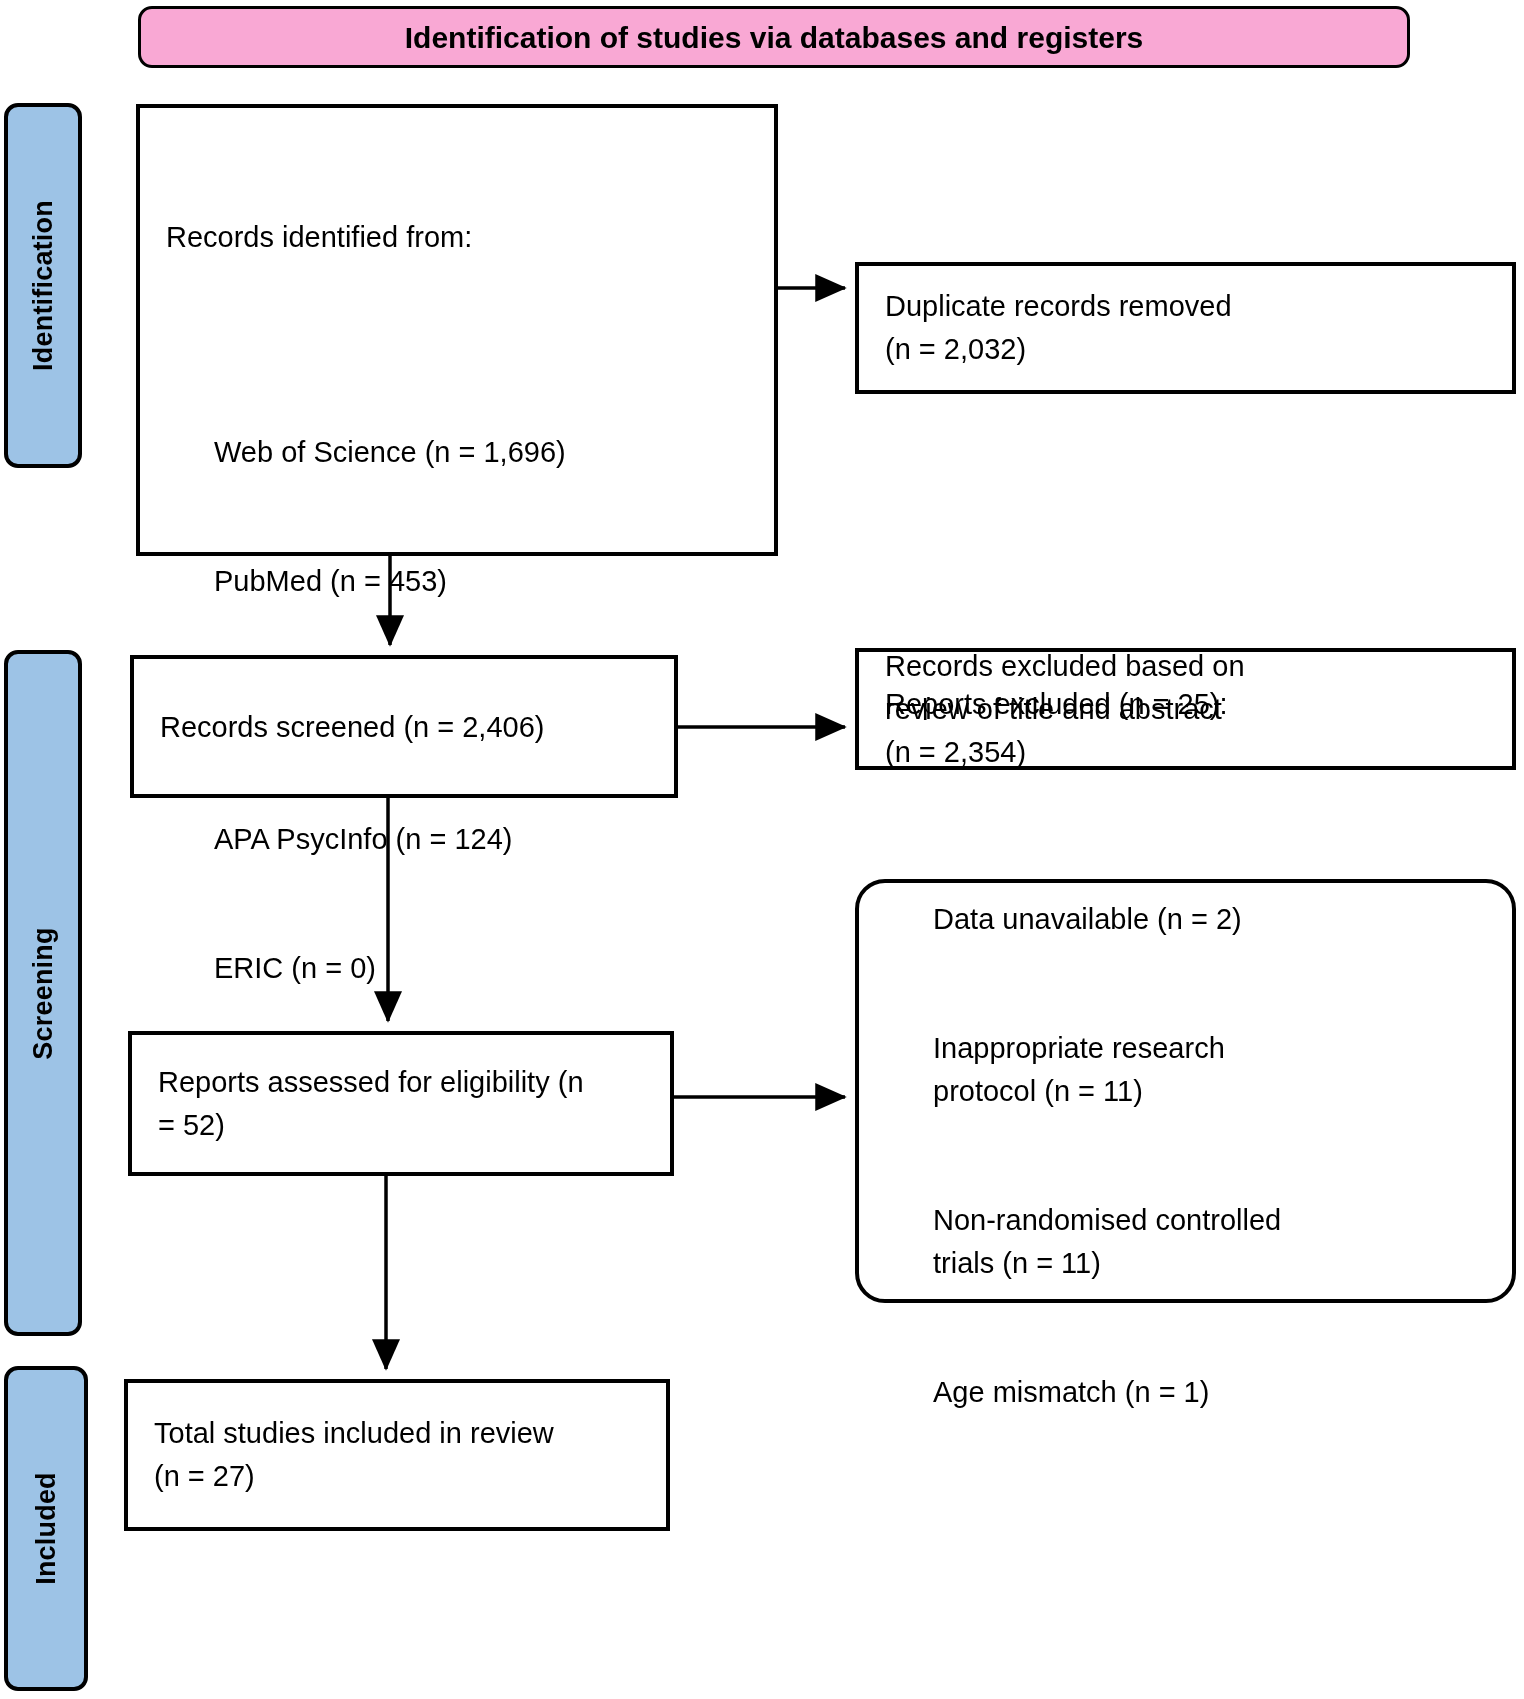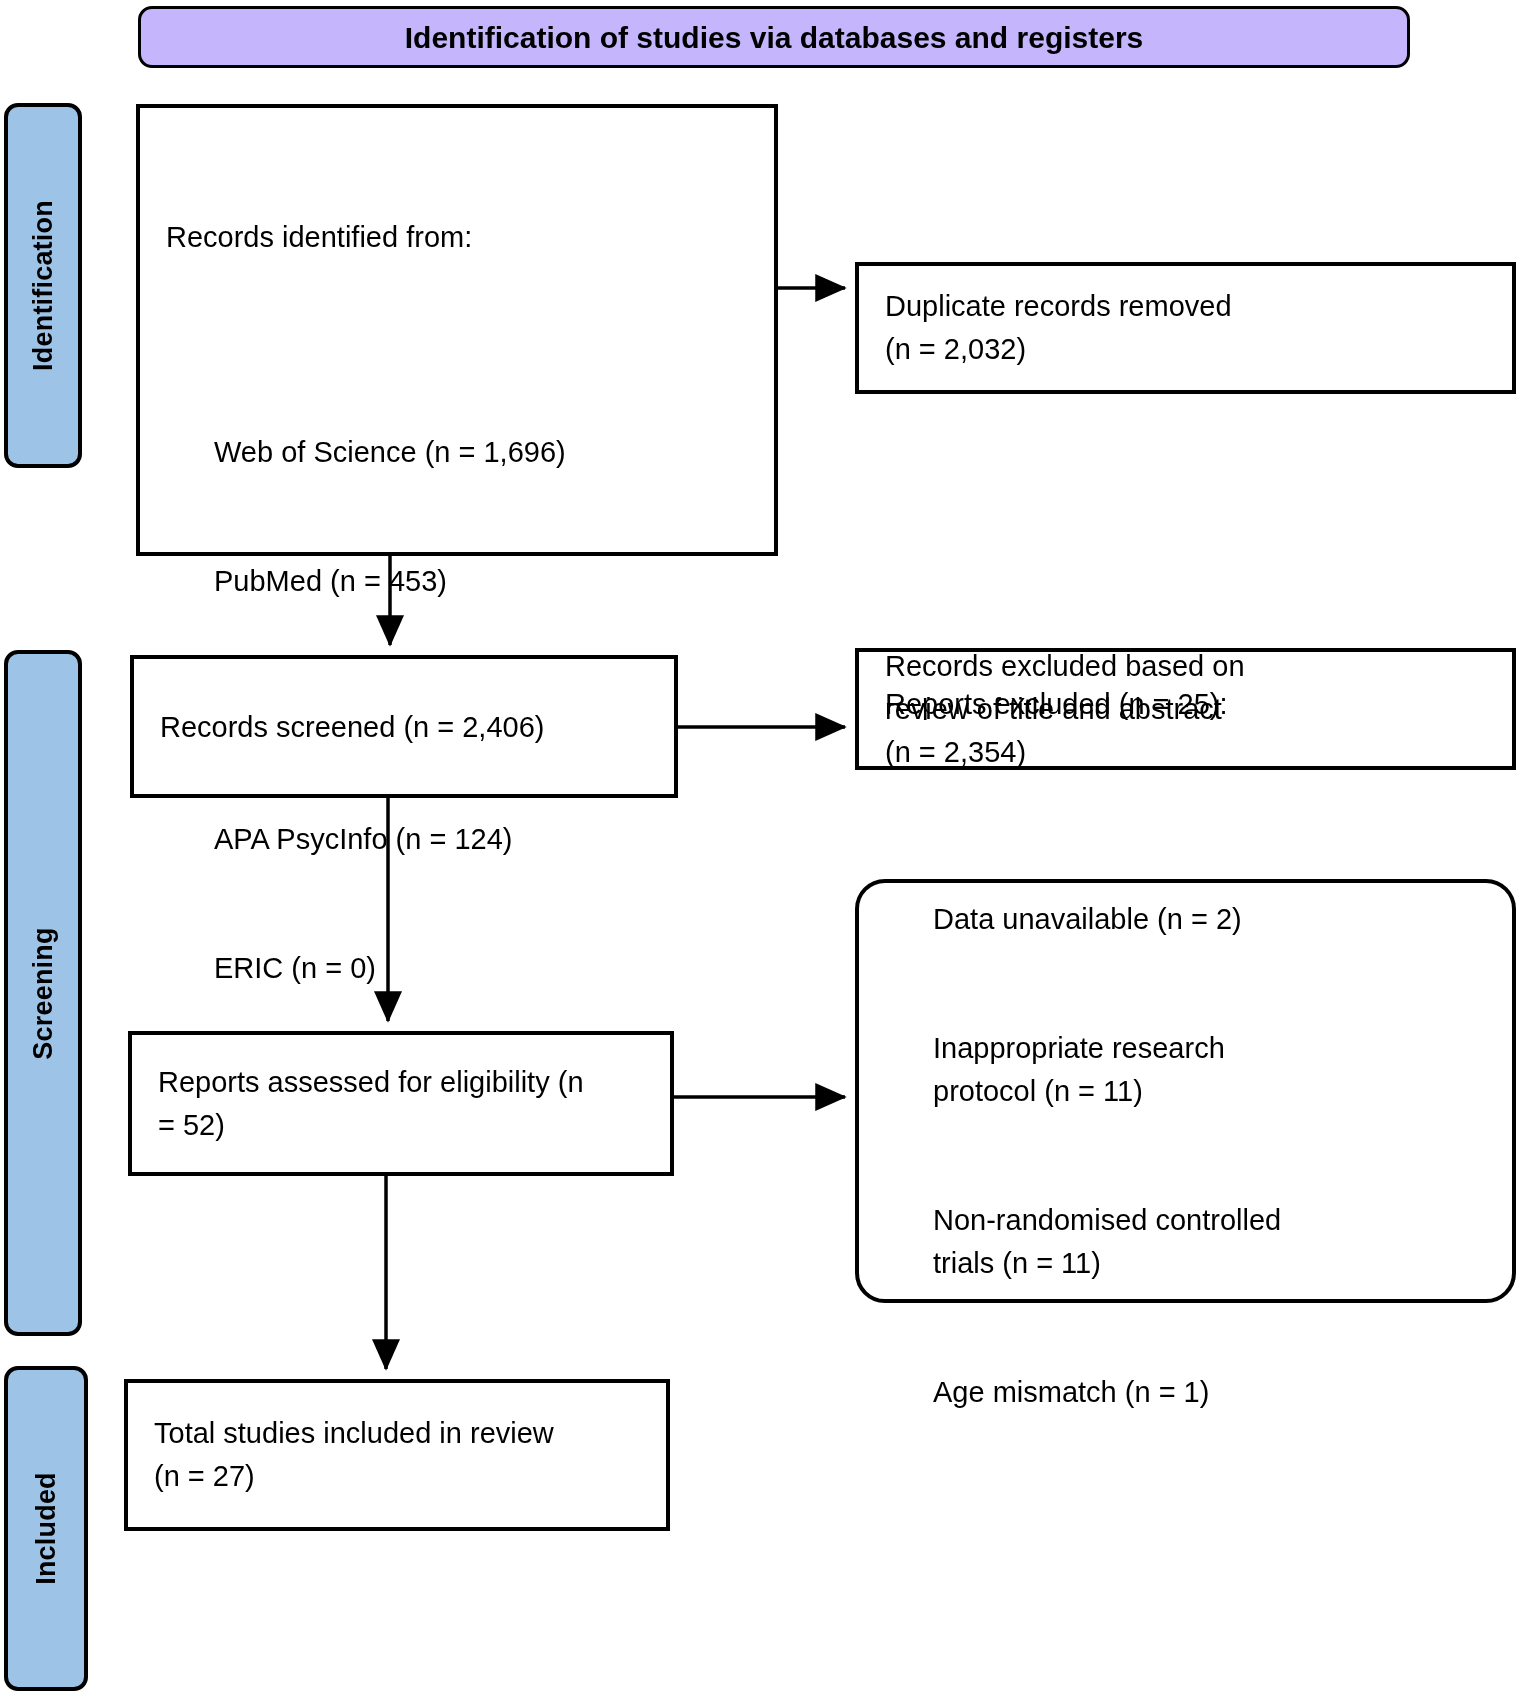--- a/index.html
+++ b/index.html
@@ -16,21 +16,21 @@
     overflow: hidden;
   }
 
   
   .header-banner {
     position: absolute;
     left: 138px;
     top: 6px;
     width: 1272px;
     height: 62px;
-    background: #c4b5fd;
+    background: #f9a8d4;
     border: 3px solid #000000;
     border-radius: 14px;
     box-sizing: border-box;
     display: flex;
     align-items: center;
     justify-content: center;
   }
   .header-banner .title {
     font-size: 30px;
     font-weight: bold;

